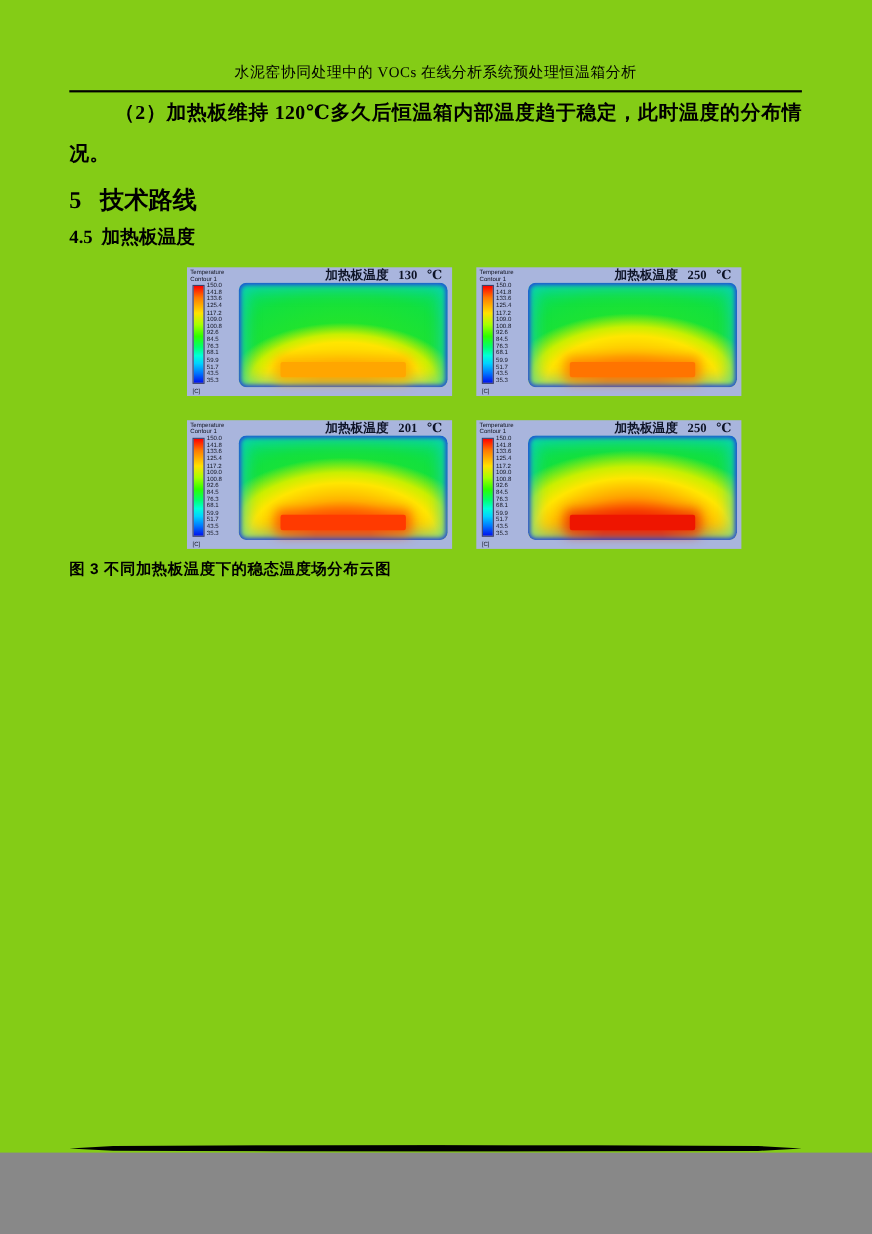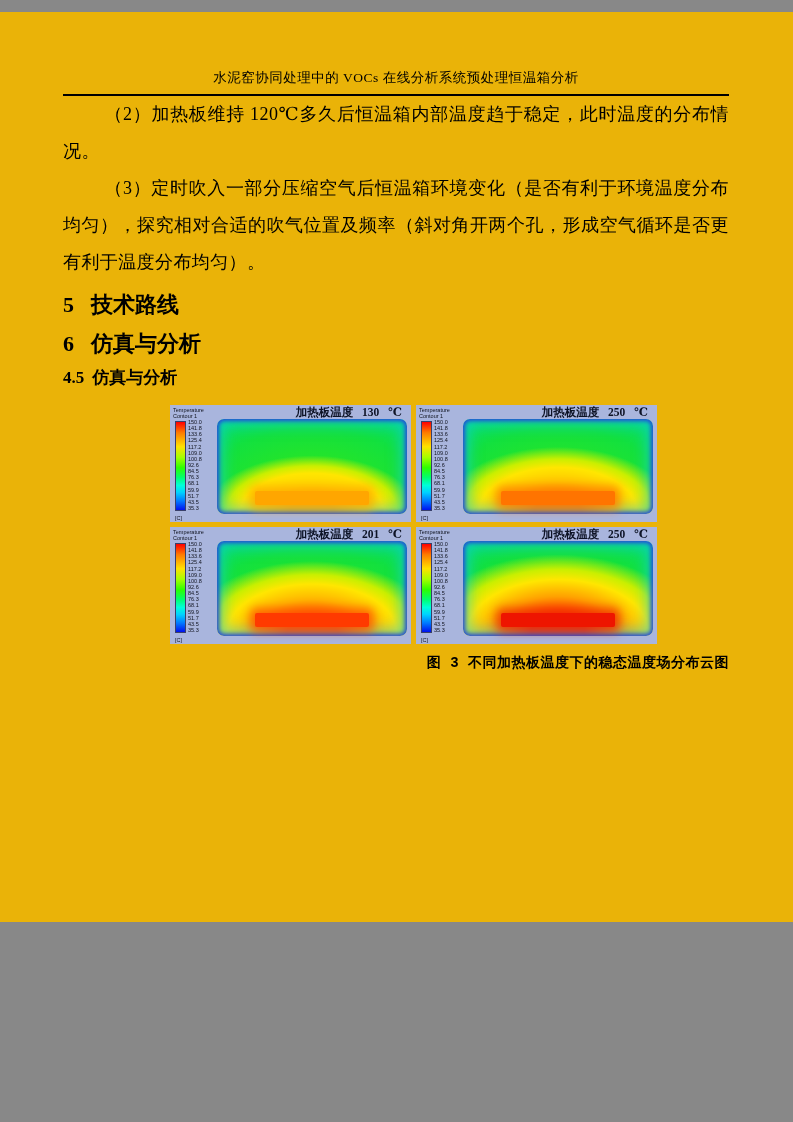--- a/index.html
+++ b/index.html
@@ -1,48 +1,48 @@
 <!DOCTYPE html>
 <html lang="zh"><head>
 <meta charset="utf-8">
 <style>
   html,body{margin:0;padding:0;background:#888;}
   .page{
-    position:relative; width:793px; height:910px; background:#eab308;
-    margin:12px auto; overflow:hidden; color:#000;
+    position:relative; width:793px; height:1048px; background:#84cc16;
+    margin:0 auto; overflow:hidden; color:#000;
     font-family:"Liberation Serif","DejaVu Serif",serif;
   }
   .content{position:absolute; left:63px; width:666px; top:0;}
 
   
   .running-head{
     padding-top:57px; text-align:center; font-size:13.5px; letter-spacing:.5px;
     border-bottom:2.5px solid #000; padding-bottom:7px; font-weight:400;
   }
 
   
   p.body-para{
     margin:0; font-size:18px; line-height:37px; text-align:justify;
     text-indent:2.3em; letter-spacing:.4px;
   }
-  .after-rule{margin-top:6px;}
+  .after-rule{margin-top:6px;font-weight:bold;}
 
   h2.sec-heading{
     margin:9px 0 4px; font-size:22px; line-height:30px; font-weight:700;
   }
   h2 .sec-num{margin-right:17px;}
   h3.subsec-heading{
     margin:5px 0 2px; font-size:17px; line-height:28px; font-weight:700;
   }
   h3 .subsec-num{margin-right:8px;}
 
   
   .figure-grid{
     display:grid; grid-template-columns:241px 241px; grid-auto-rows:117px;
-    gap:5px; width:487px; margin:13px 0 0 107px;
+    gap:22px; width:487px; margin:13px 0 0 107px;
   }
   .panel{
     position:relative; background:#a9b5dd; overflow:hidden;
     
     --core:#ffb400; --mid:#ffd800; --pw:80%; --ph:85%;
     --plate:#ffa600; --glow:255,166,0;
   }
   .panel.t140{--core:#ff8a00; --mid:#ffc800; --pw:88%; --ph:98%; --plate:#ff7400; --glow:255,116,0;}
   .panel.t145{--core:#ff5200; --mid:#ffb400; --pw:95%; --ph:110%; --plate:#ff3a00; --glow:255,74,0;}
   .panel.t150{--core:#ff2600; --mid:#ffa000; --pw:102%; --ph:120%; --plate:#ee1500; --glow:238,40,0;}
@@ -79,22 +79,22 @@
       #00ff6e 63%, #00ffd9 72%, #00d2ff 80%, #0077ff 90%, #0011ee 100%);
   }
   .ticks{
     display:flex; flex-direction:column; justify-content:space-between;
     height:92px; margin-left:2px; transform:translateY(-2px);
     font-size:5.5px; line-height:6px;
   }
   .legend-unit{position:absolute; bottom:0px; left:2px; font-size:5.5px;}
 
   .figure-caption{
-    width:100%; text-align:right; margin-top:10px;
-    font-family:Liberation Mono, monospace;
+    width:100%; text-align:left; margin-top:10px;
+    font-family:Liberation Sans, sans-serif;
     font-size:14px; font-weight:700; letter-spacing:.5px;
   }
 
   
   .footer{position:absolute; left:63px; width:666px; top:1041px;}
   .footer-bar{
     height:6px; background:#000;
     clip-path:polygon(0 50%, 6% 12%, 30% 2%, 50% 0, 72% 4%, 94% 14%, 100% 50%,
                       94% 88%, 70% 98%, 48% 100%, 28% 96%, 6% 86%);
   }
@@ -106,27 +106,25 @@
 </style>
 </head>
 <body>
 
 <div class="page">
   <div class="content">
 
     <div class="running-head">水泥窑协同处理中的 VOCs 在线分析系统预处理恒温箱分析</div>
 
     <p class="body-para after-rule">（2）加热板维持 120℃多久后恒温箱内部温度趋于稳定，此时温度的分布情况。</p>
-    <p class="body-para">（3）定时吹入一部分压缩空气后恒温箱环境变化（是否有利于环境温度分布均匀），探究相对合适的吹气位置及频率（斜对角开两个孔，形成空气循环是否更有利于温度分布均匀）。</p>
 
     <h2 class="sec-heading"><span class="sec-num">5</span><span>技术路线</span></h2>
 
-    <h2 class="sec-heading"><span class="sec-num">6</span><span>仿真与分析</span></h2>
-
-    <h3 class="subsec-heading"><span class="subsec-num">4.5</span><span>仿真与分析</span></h3>
+
+    <h3 class="subsec-heading"><span class="subsec-num">4.5</span><span>加热板温度</span></h3>
 
     <div class="figure-grid">
   <div class="panel t130">
     <div class="plot">
       <div class="plate"></div>
     </div>
     <div class="panel-title">加热板温度 130 ℃</div>
     <div class="legend">
       <div class="legend-header lg1">Temperature</div>
       <div class="legend-header lg2">Contour 1</div>

